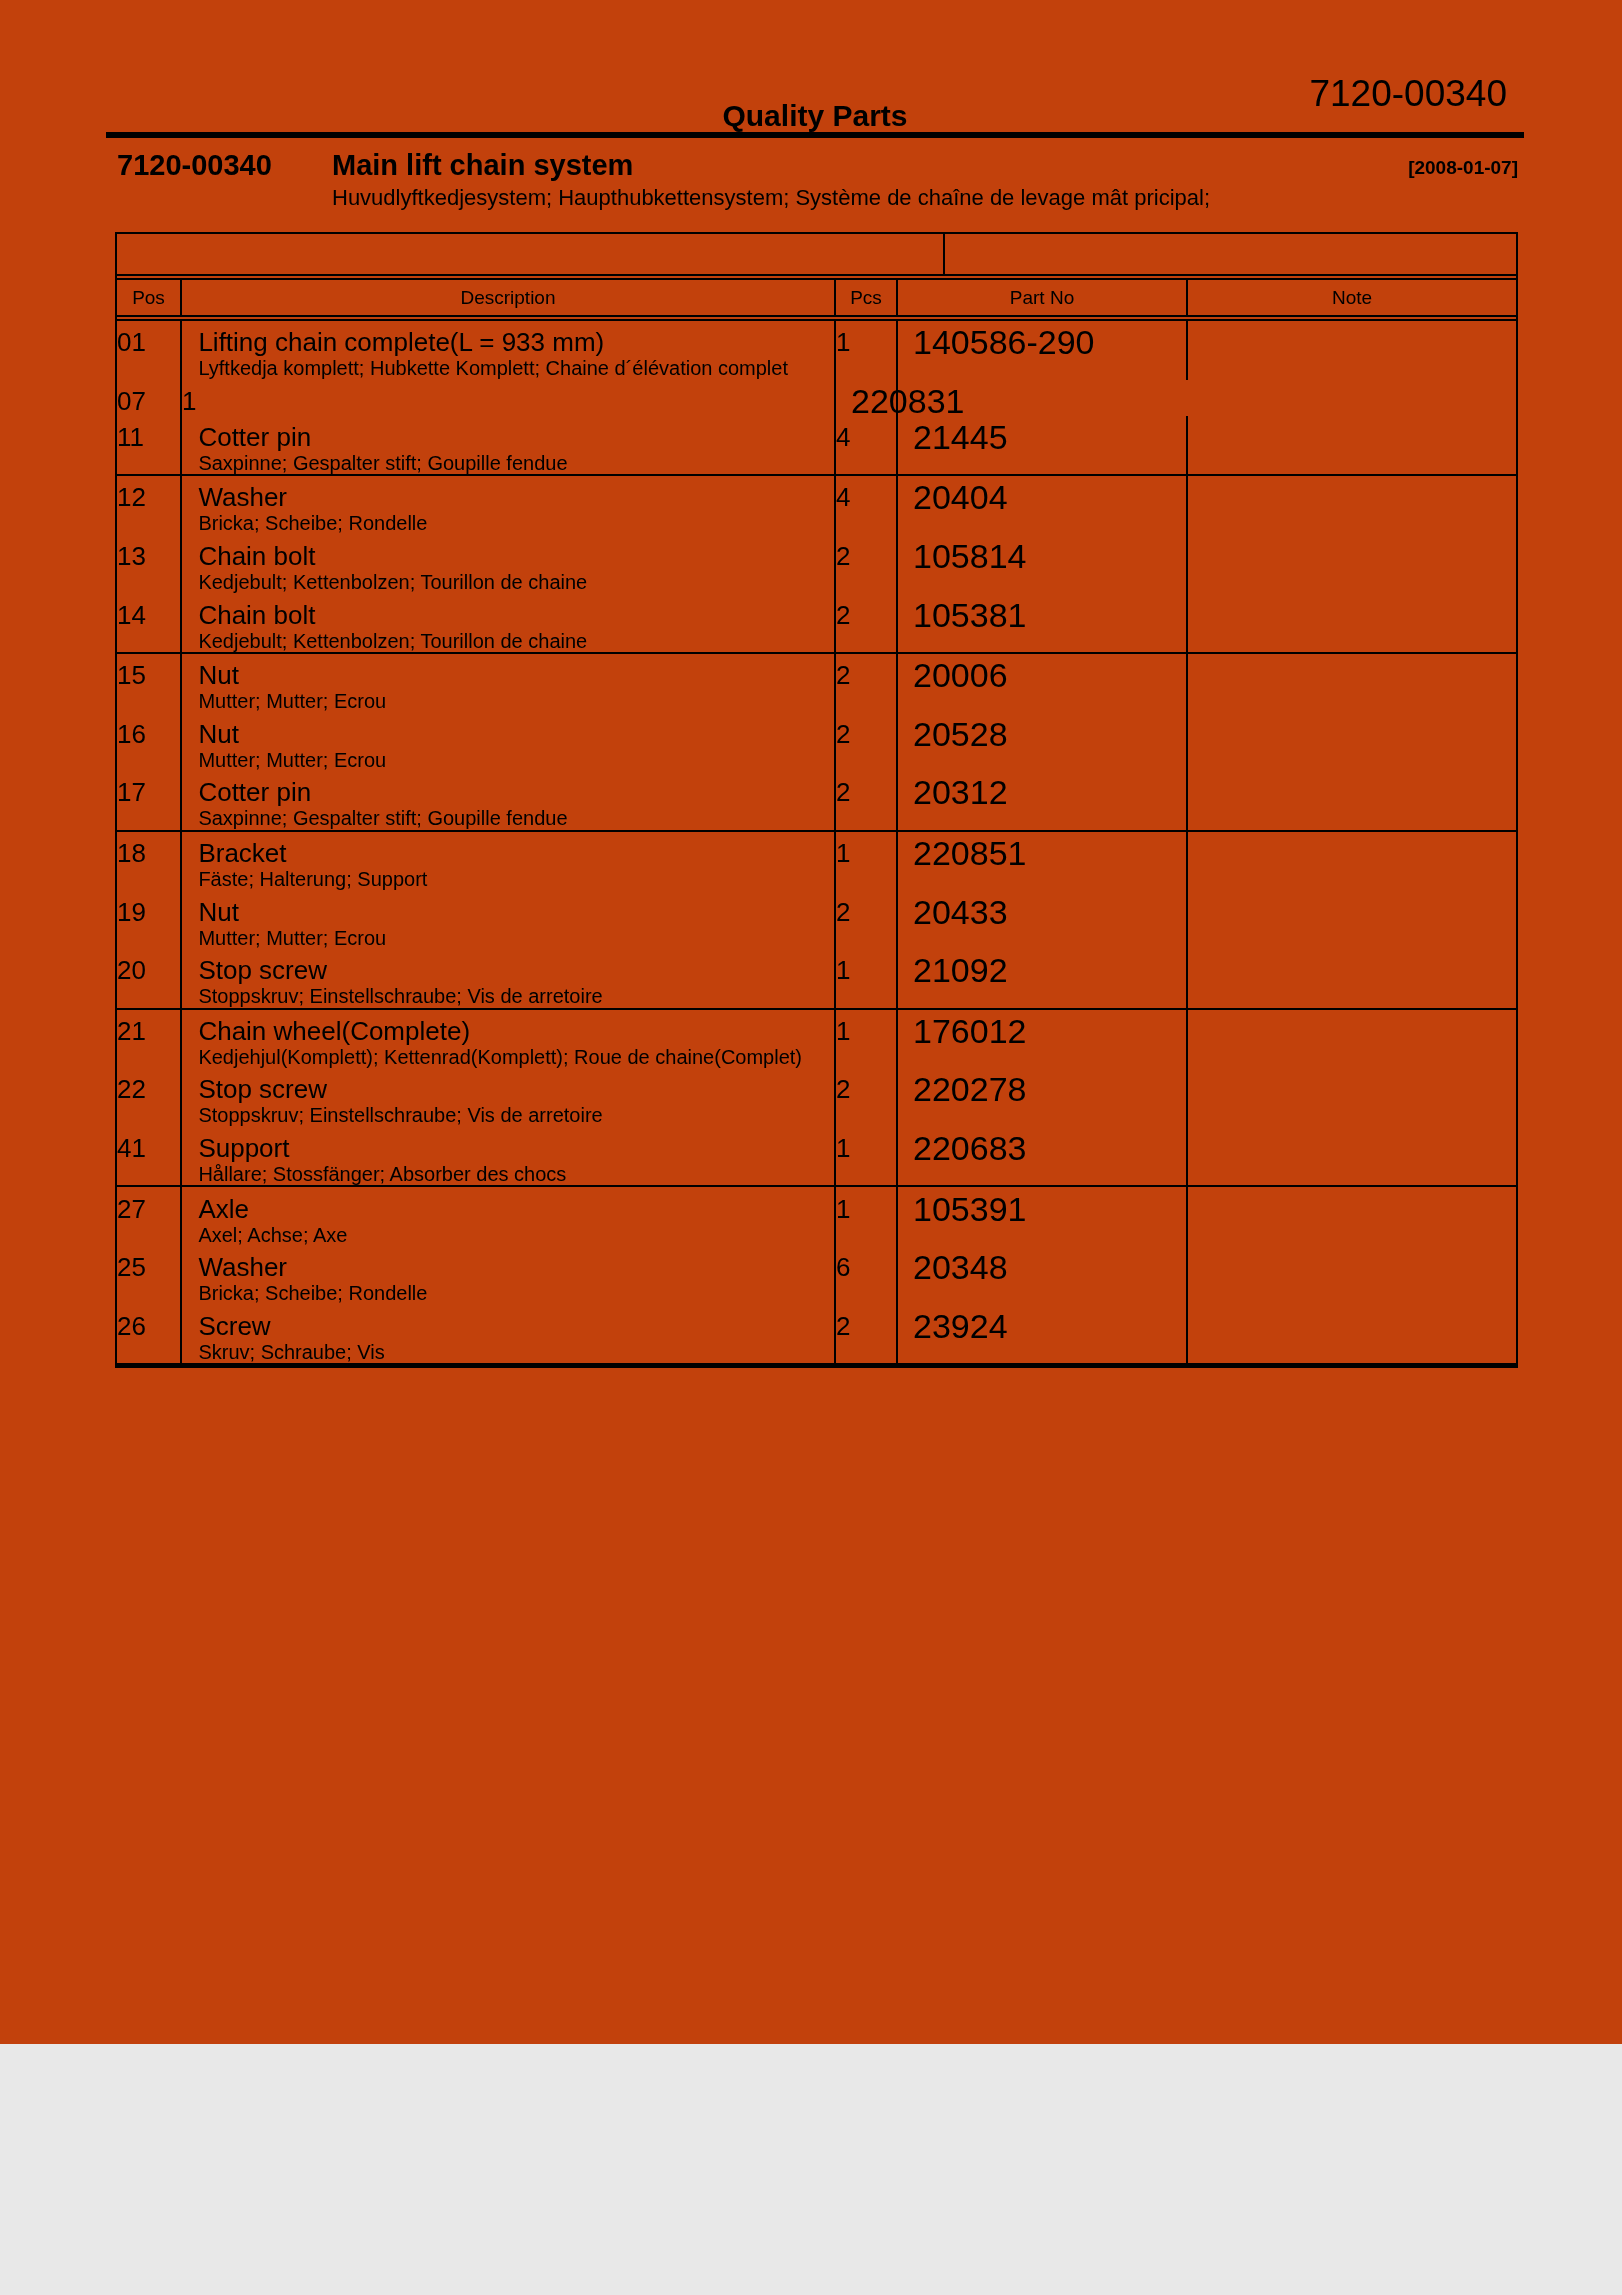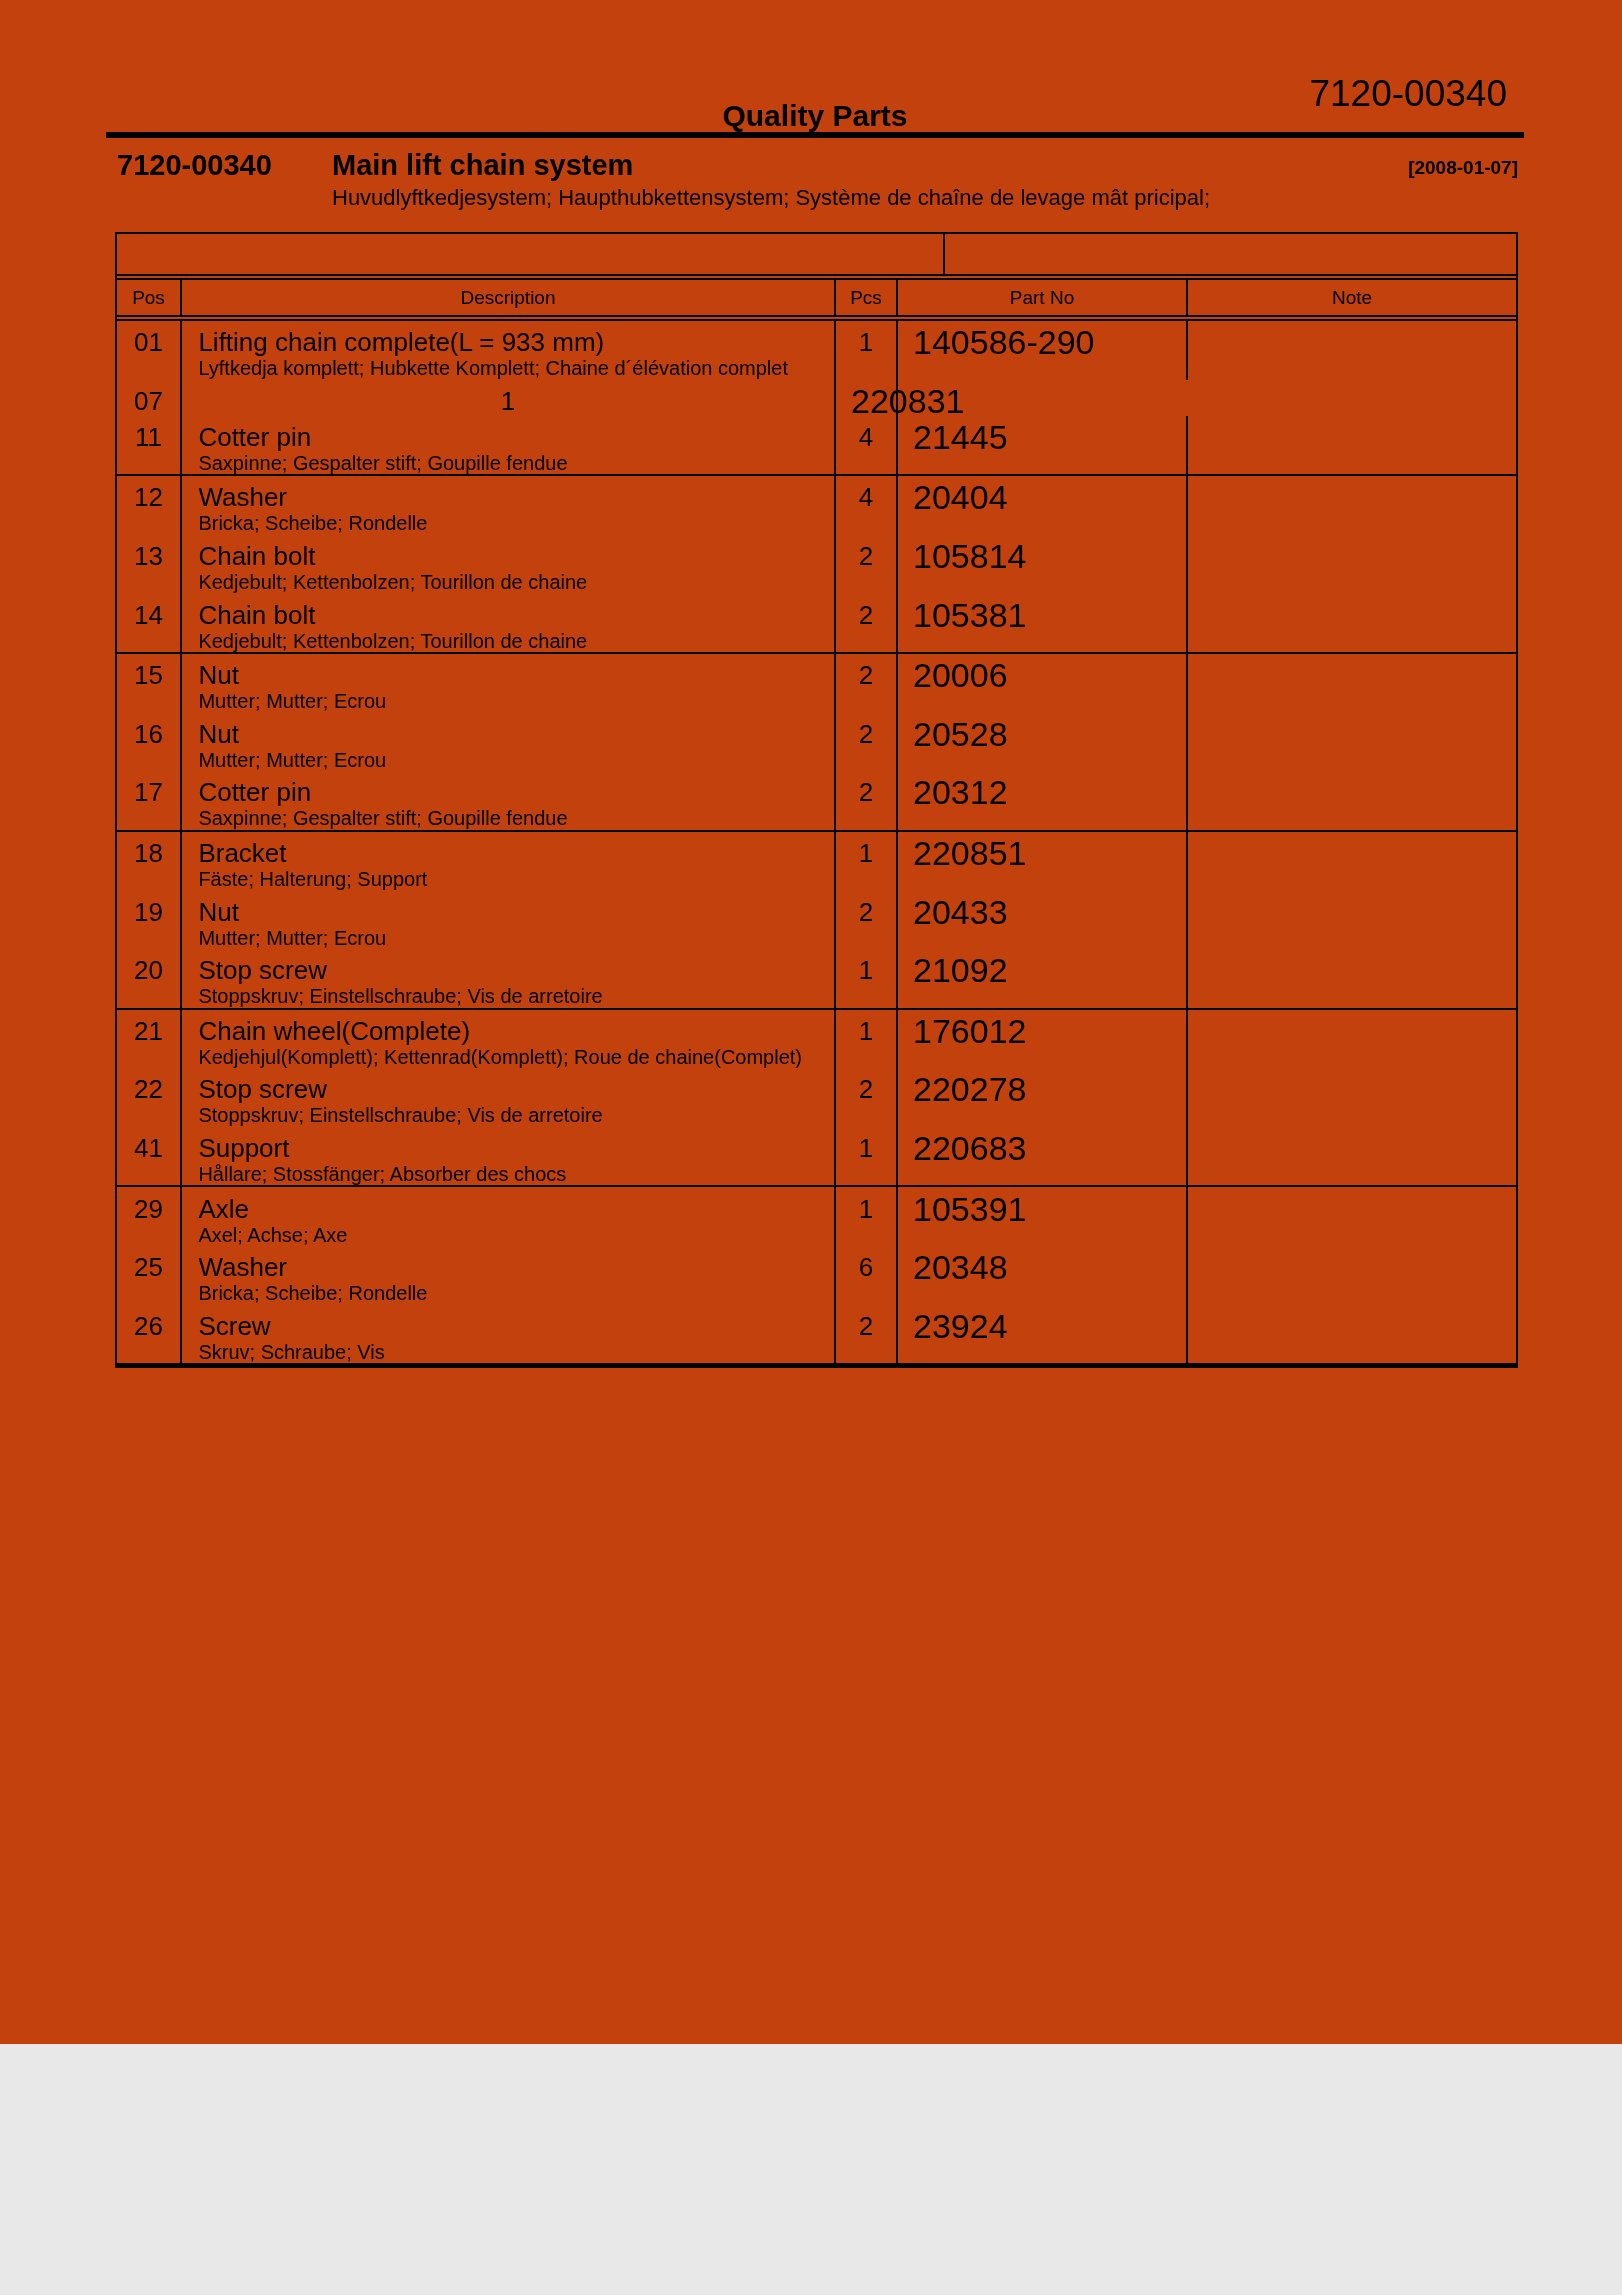--- a/index.html
+++ b/index.html
@@ -84,21 +84,21 @@
     height: 35px;
     display: flex; align-items: center; justify-content: center;
     font-size: 19px;
   }
   .hcell:not(:last-child), .bcell:not(:last-child) {
     border-right: 2px solid #000;
   }
   .body-row.gend { border-bottom: 2.7px solid #000; }
   .bcell { padding-top: 6.1px; }
   .pos-cell, .pcs-cell {
-    text-align: center;
+    text-align: left;
     font-size: 26px; line-height: 30px;
   }
   .desc-cell { padding-left: 16.4px; padding-right: 13.6px; }
   .desc-main { font-size: 26px; line-height: 30px; }
   .desc-sub  { font-size: 20px; line-height: 22.5px; white-space: pre-line; }
   .part-cell {
     padding-left: 15px;
     font-size: 34px; line-height: 30px;
   }
   .note-cell { font-size: 26px; line-height: 30px; }
@@ -295,21 +295,21 @@
       <div class="bcell desc-cell">
         <div class="desc-main">Support</div>
         <div class="desc-sub">Hållare; Stossfänger; Absorber des chocs</div>
       </div>
       <div class="bcell pcs-cell">1</div>
       <div class="bcell part-cell">220683</div>
       <div class="bcell note-cell"></div>
     </div>
 
     <div class="grid-row body-row">
-      <div class="bcell pos-cell">29</div>
+      <div class="bcell pos-cell">27</div>
       <div class="bcell desc-cell">
         <div class="desc-main">Axle</div>
         <div class="desc-sub">Axel; Achse; Axe</div>
       </div>
       <div class="bcell pcs-cell">1</div>
       <div class="bcell part-cell">105391</div>
       <div class="bcell note-cell"></div>
     </div>
 
     <div class="grid-row body-row">

